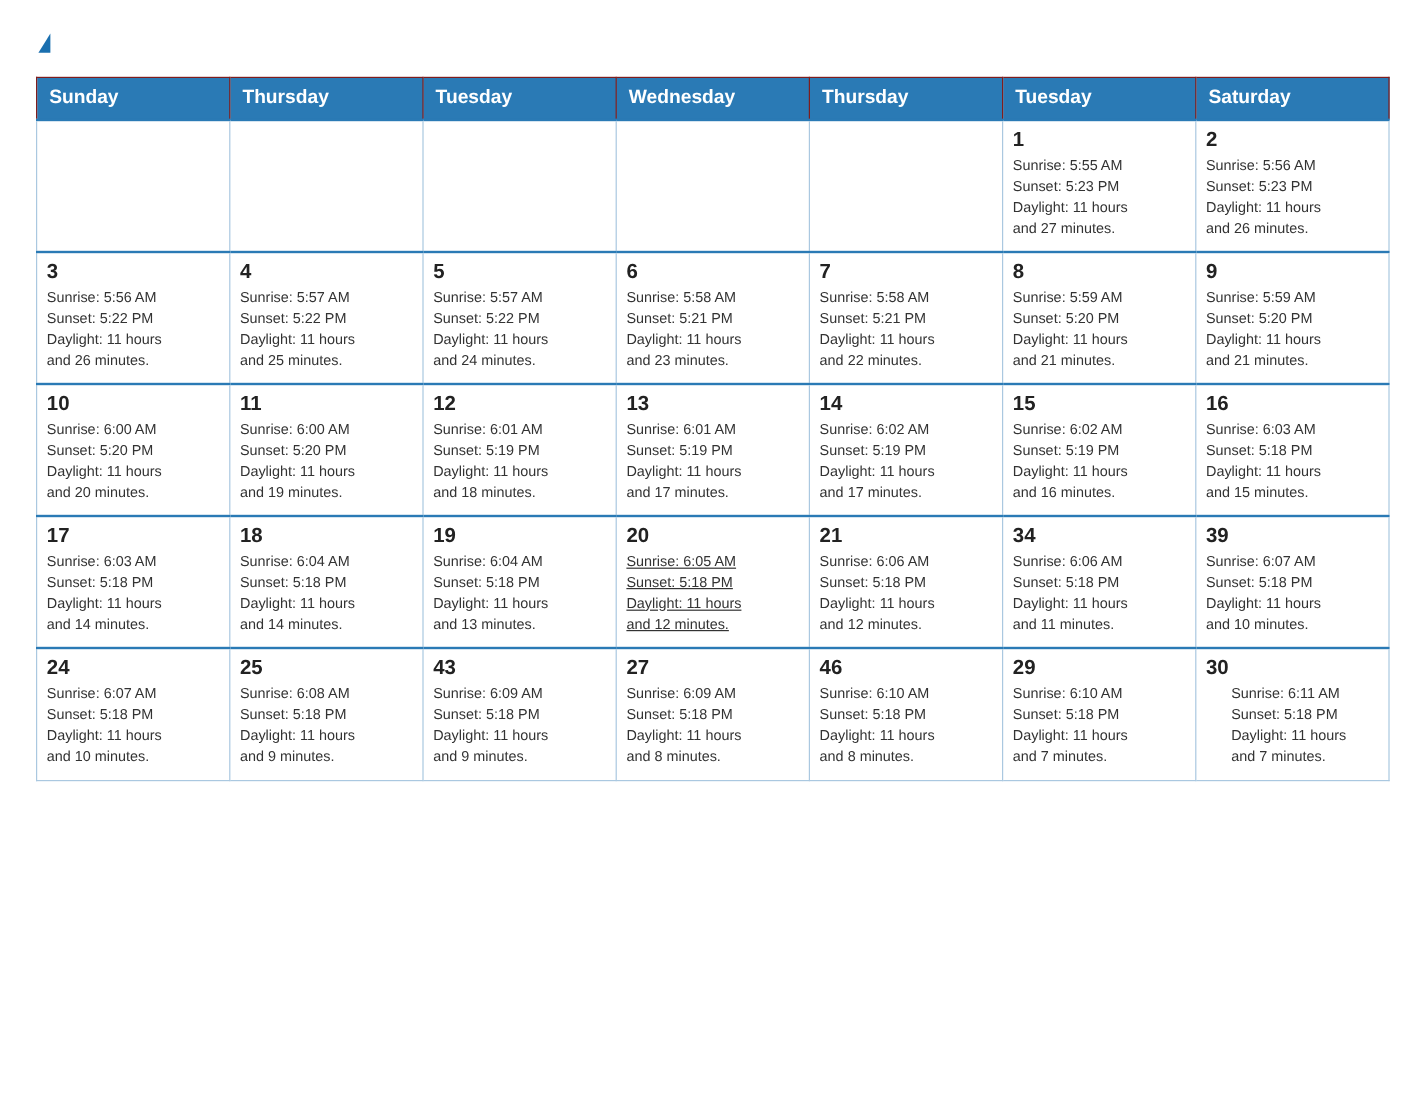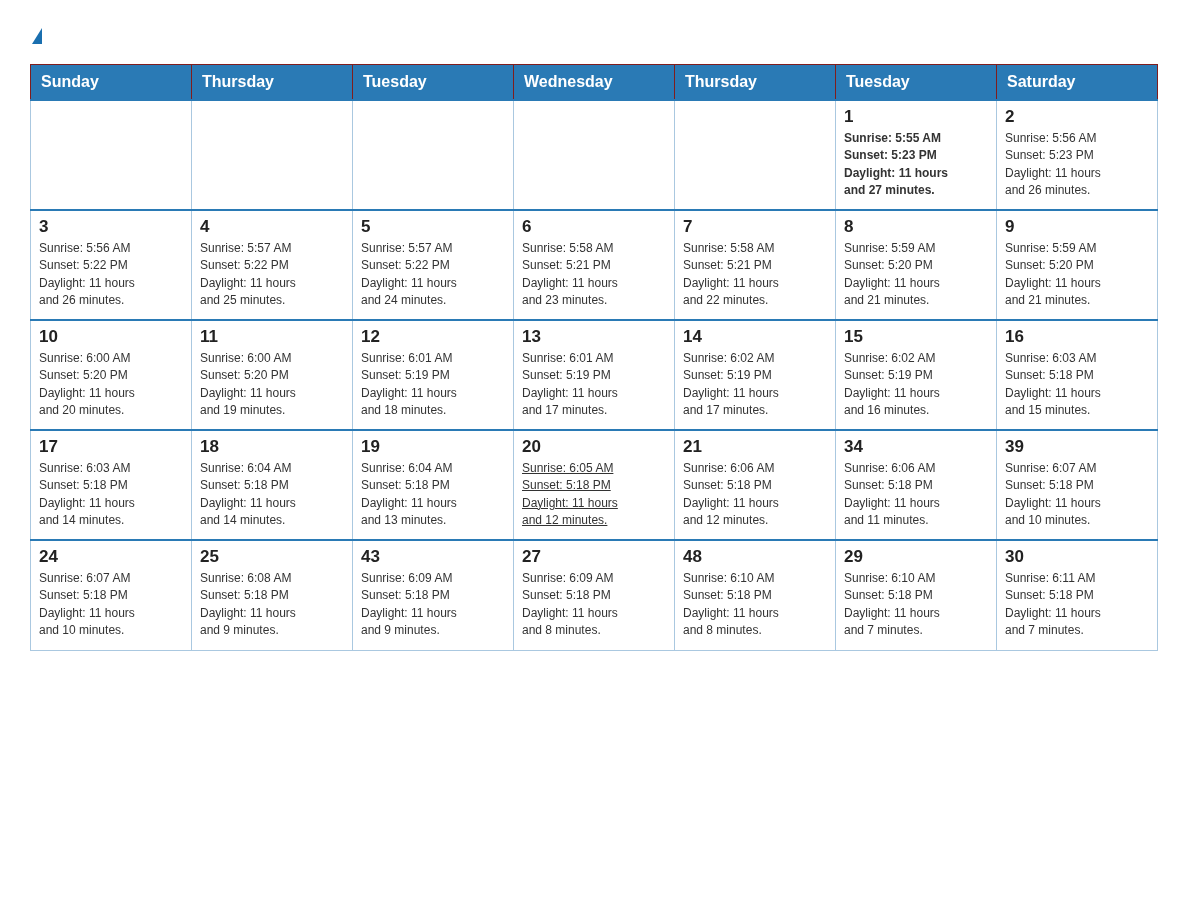--- a/index.html
+++ b/index.html
@@ -133,21 +133,21 @@
   </thead>
   <tbody id="calendar-body">
   <tr class="row-top">
         <td class="empty-cell"></td>
         <td class="empty-cell"></td>
         <td class="empty-cell"></td>
         <td class="empty-cell"></td>
         <td class="empty-cell"></td>
         <td>
           <span class="day-number">1</span>
-          <div class="day-info" style="white-space: pre-line; font-weight: bold;">Sunrise: 5:55 AM
+          <div class="day-info" style="white-space: pre-line;">Sunrise: 5:55 AM
 Sunset: 5:23 PM
 Daylight: 11 hours
 and 27 minutes.</div>
         </td>
         <td>
           <span class="day-number">2</span>
           <div class="day-info" style="white-space: pre-line;">Sunrise: 5:56 AM
 Sunset: 5:23 PM
 Daylight: 11 hours
 and 26 minutes.</div>
@@ -329,35 +329,35 @@
 and 9 minutes.</div>
         </td>
         <td>
           <span class="day-number">27</span>
           <div class="day-info" style="white-space: pre-line;">Sunrise: 6:09 AM
 Sunset: 5:18 PM
 Daylight: 11 hours
 and 8 minutes.</div>
         </td>
         <td>
-          <span class="day-number">48</span>
+          <span class="day-number">46</span>
           <div class="day-info" style="white-space: pre-line;">Sunrise: 6:10 AM
 Sunset: 5:18 PM
 Daylight: 11 hours
 and 8 minutes.</div>
         </td>
         <td>
           <span class="day-number">29</span>
           <div class="day-info" style="white-space: pre-line;">Sunrise: 6:10 AM
 Sunset: 5:18 PM
 Daylight: 11 hours
 and 7 minutes.</div>
         </td>
         <td>
           <span class="day-number">30</span>
-          <div class="day-info" style="white-space: pre-line;">Sunrise: 6:11 AM
+          <div class="day-info" style="white-space: pre-line; margin-left: 21px;">Sunrise: 6:11 AM
 Sunset: 5:18 PM
 Daylight: 11 hours
 and 7 minutes.</div>
         </td>
       </tr>
     </tbody>
 </table>
 
 </body></html>

